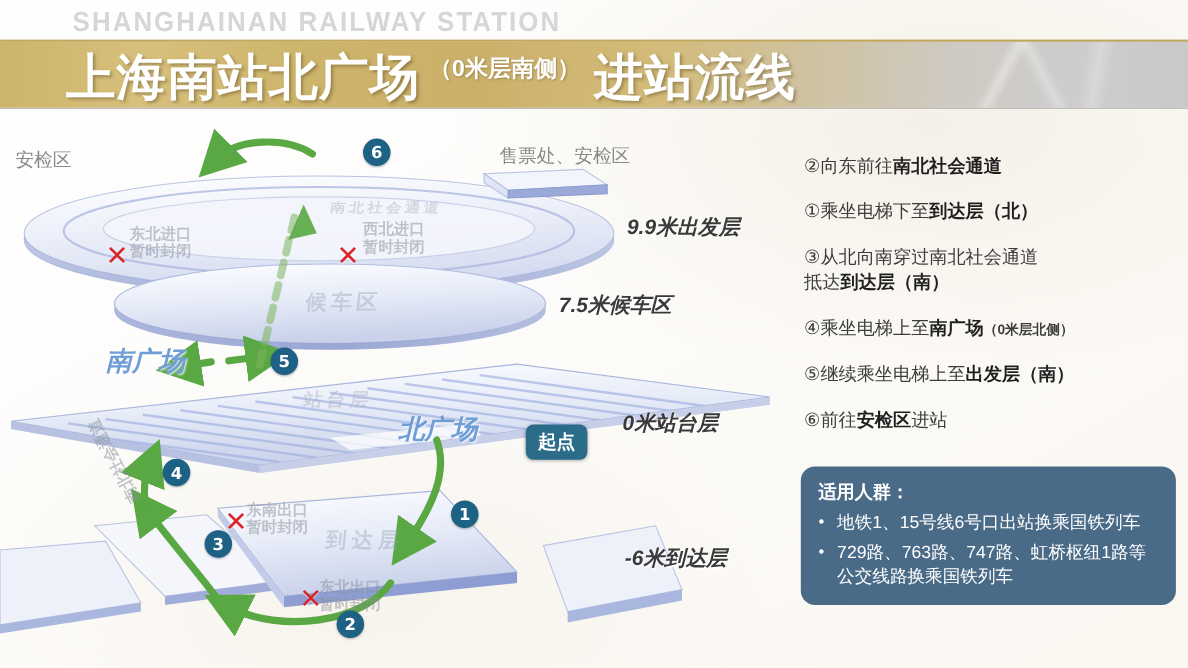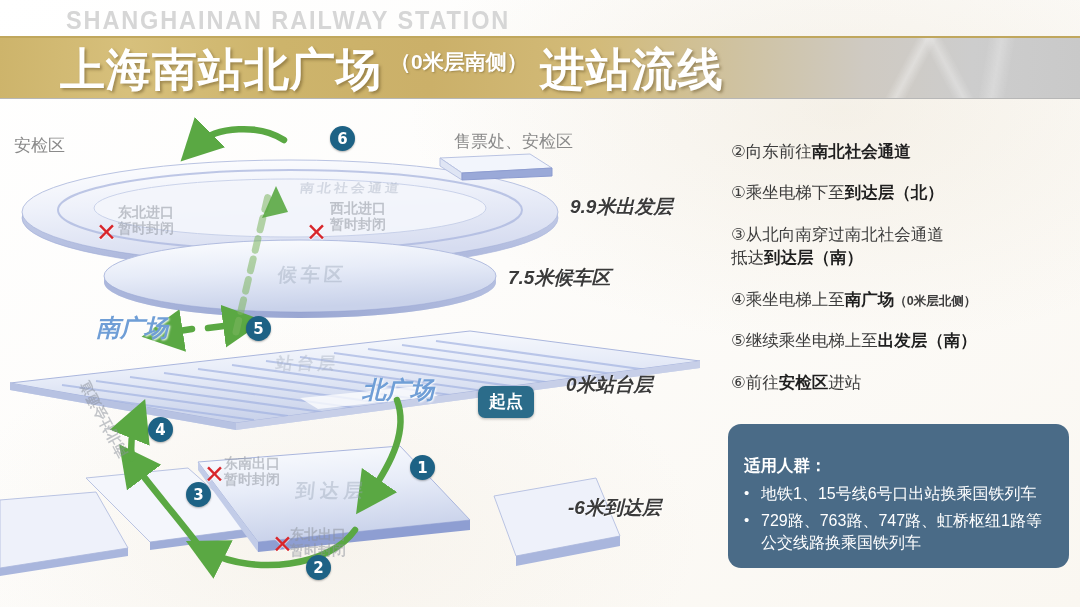--- a/index.html
+++ b/index.html
@@ -108,21 +108,21 @@
   
   #steps { position: absolute; left: 731px; top: 140px; width: 340px; }
   .step {
     font-size: 16.5px; color: #3c3c3c; margin-bottom: 18px; line-height: 1.42;
   }
   .step b { font-weight: 700; color: #1f1f1f; }
   .step .tiny { font-size: 12.5px; font-weight: 700; }
 
   #infobox {
     position: absolute; left: 728px; top: 424px; width: 341px;
-    background: #4a6b87; border-radius: 13px; padding: 31px 16px 15px;
+    background: #4a6b87; border-radius: 13px; padding: 13px 16px 15px;
     color: #ffffff;
   }
   .info-title { font-size: 16.5px; font-weight: 700; margin-bottom: 6px; }
   .info-item {
     display: flex; font-size: 16px; line-height: 1.36; margin-top: 5px;
   }
   .info-item .dot { width: 17px; flex: 0 0 17px; font-size: 15px; }
   .info-item .txt { flex: 1; }
 </style>
 </head>

